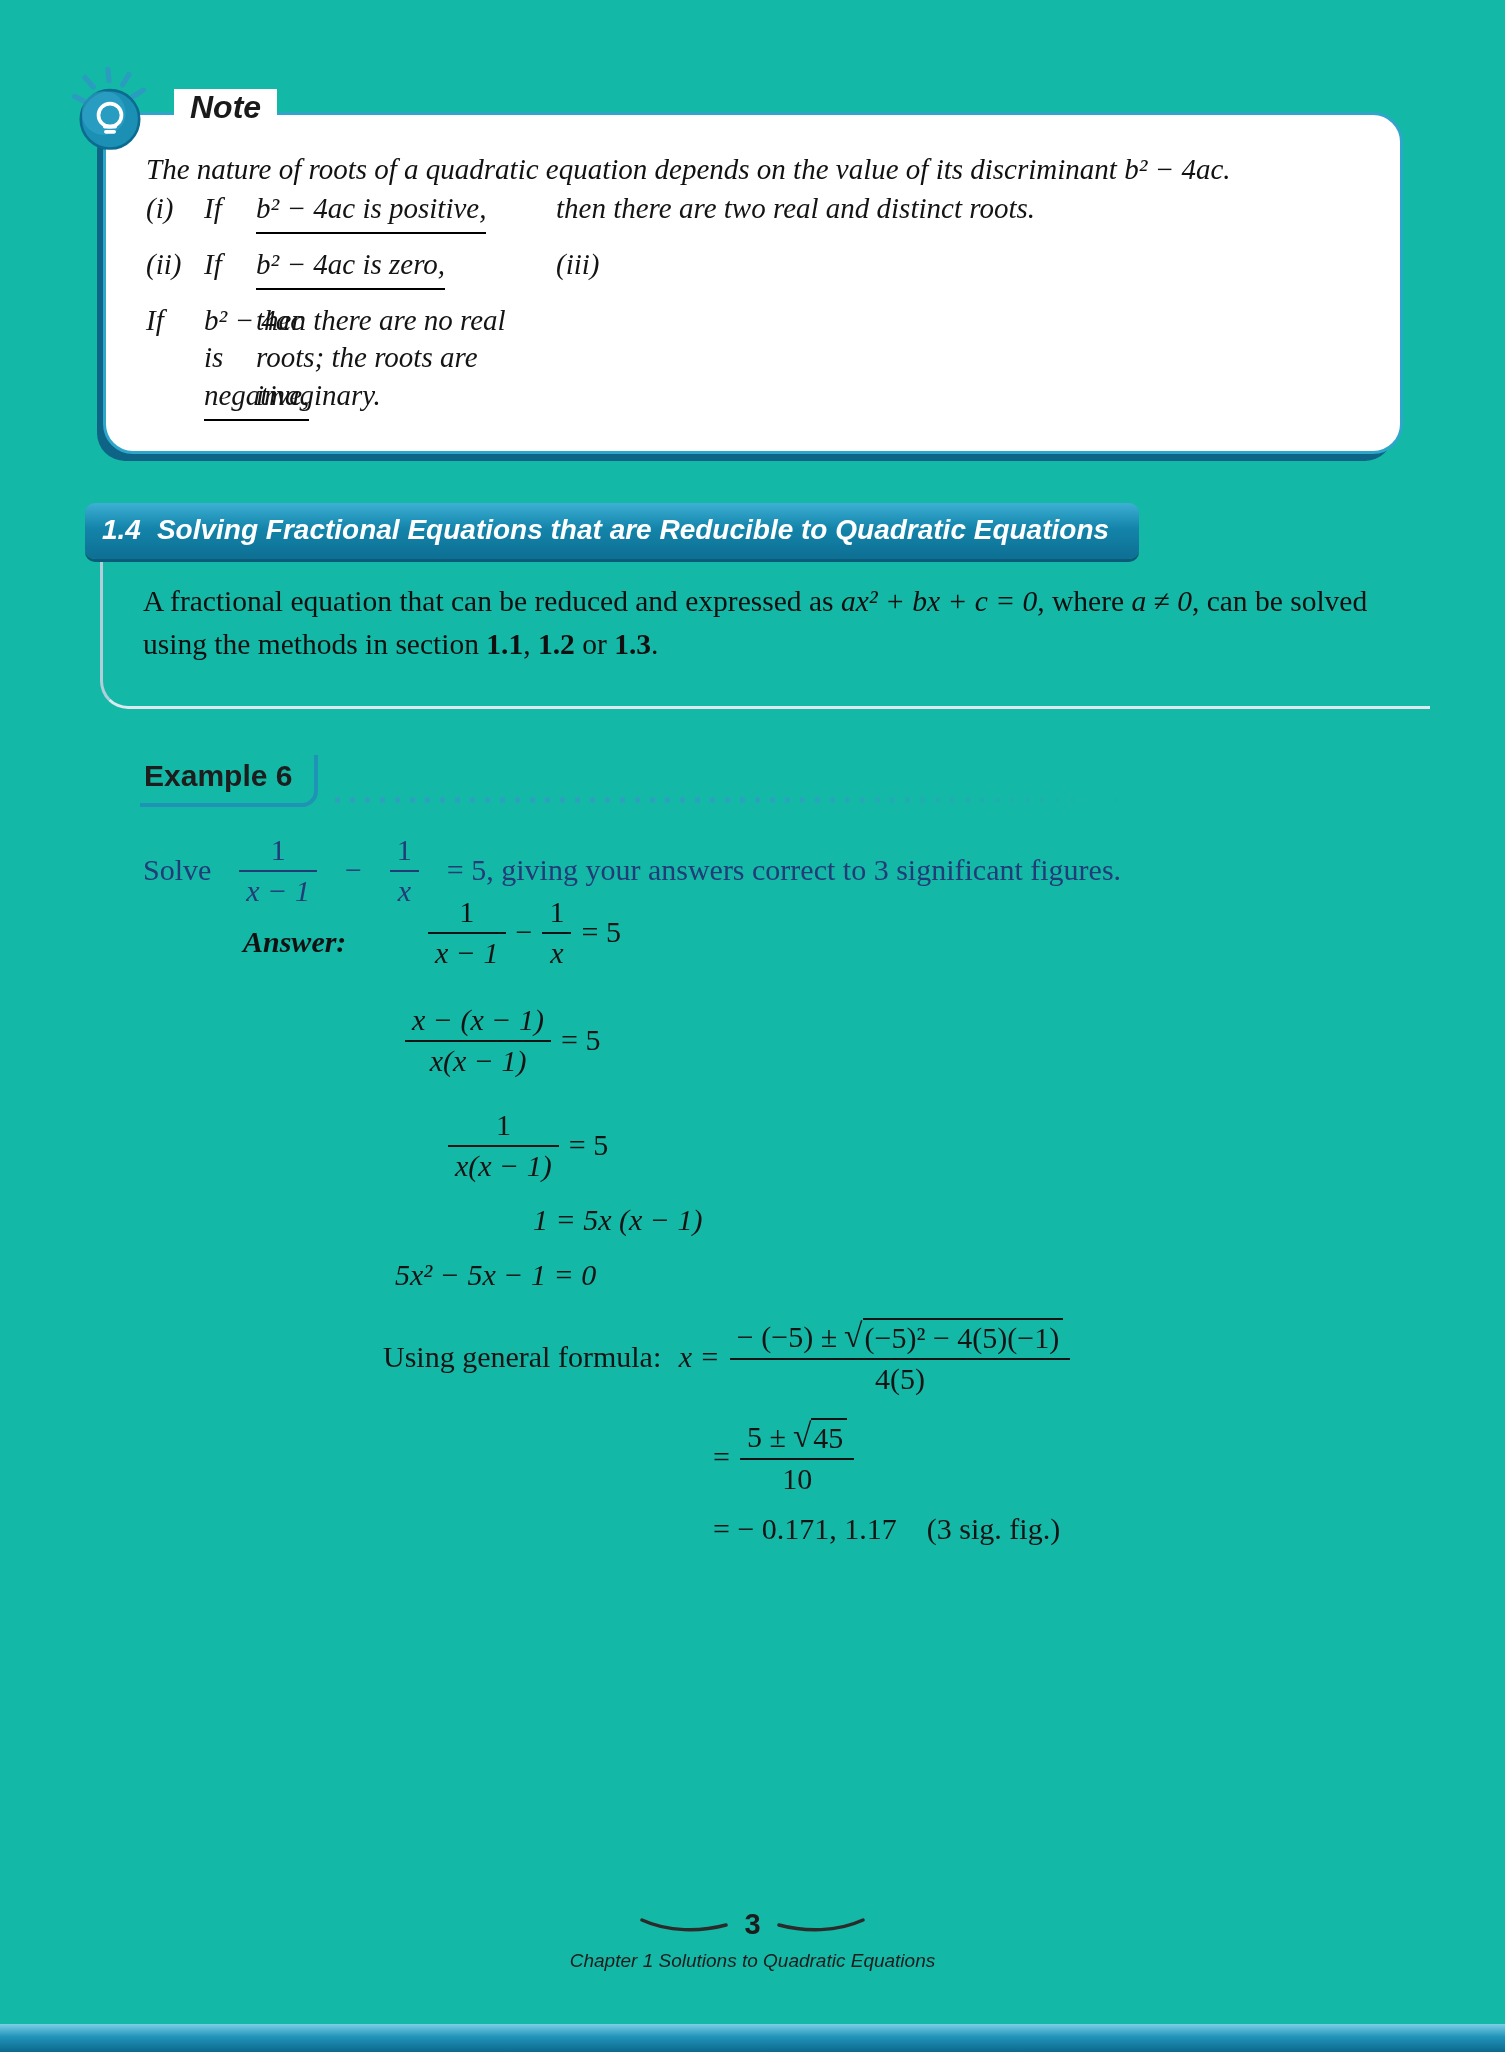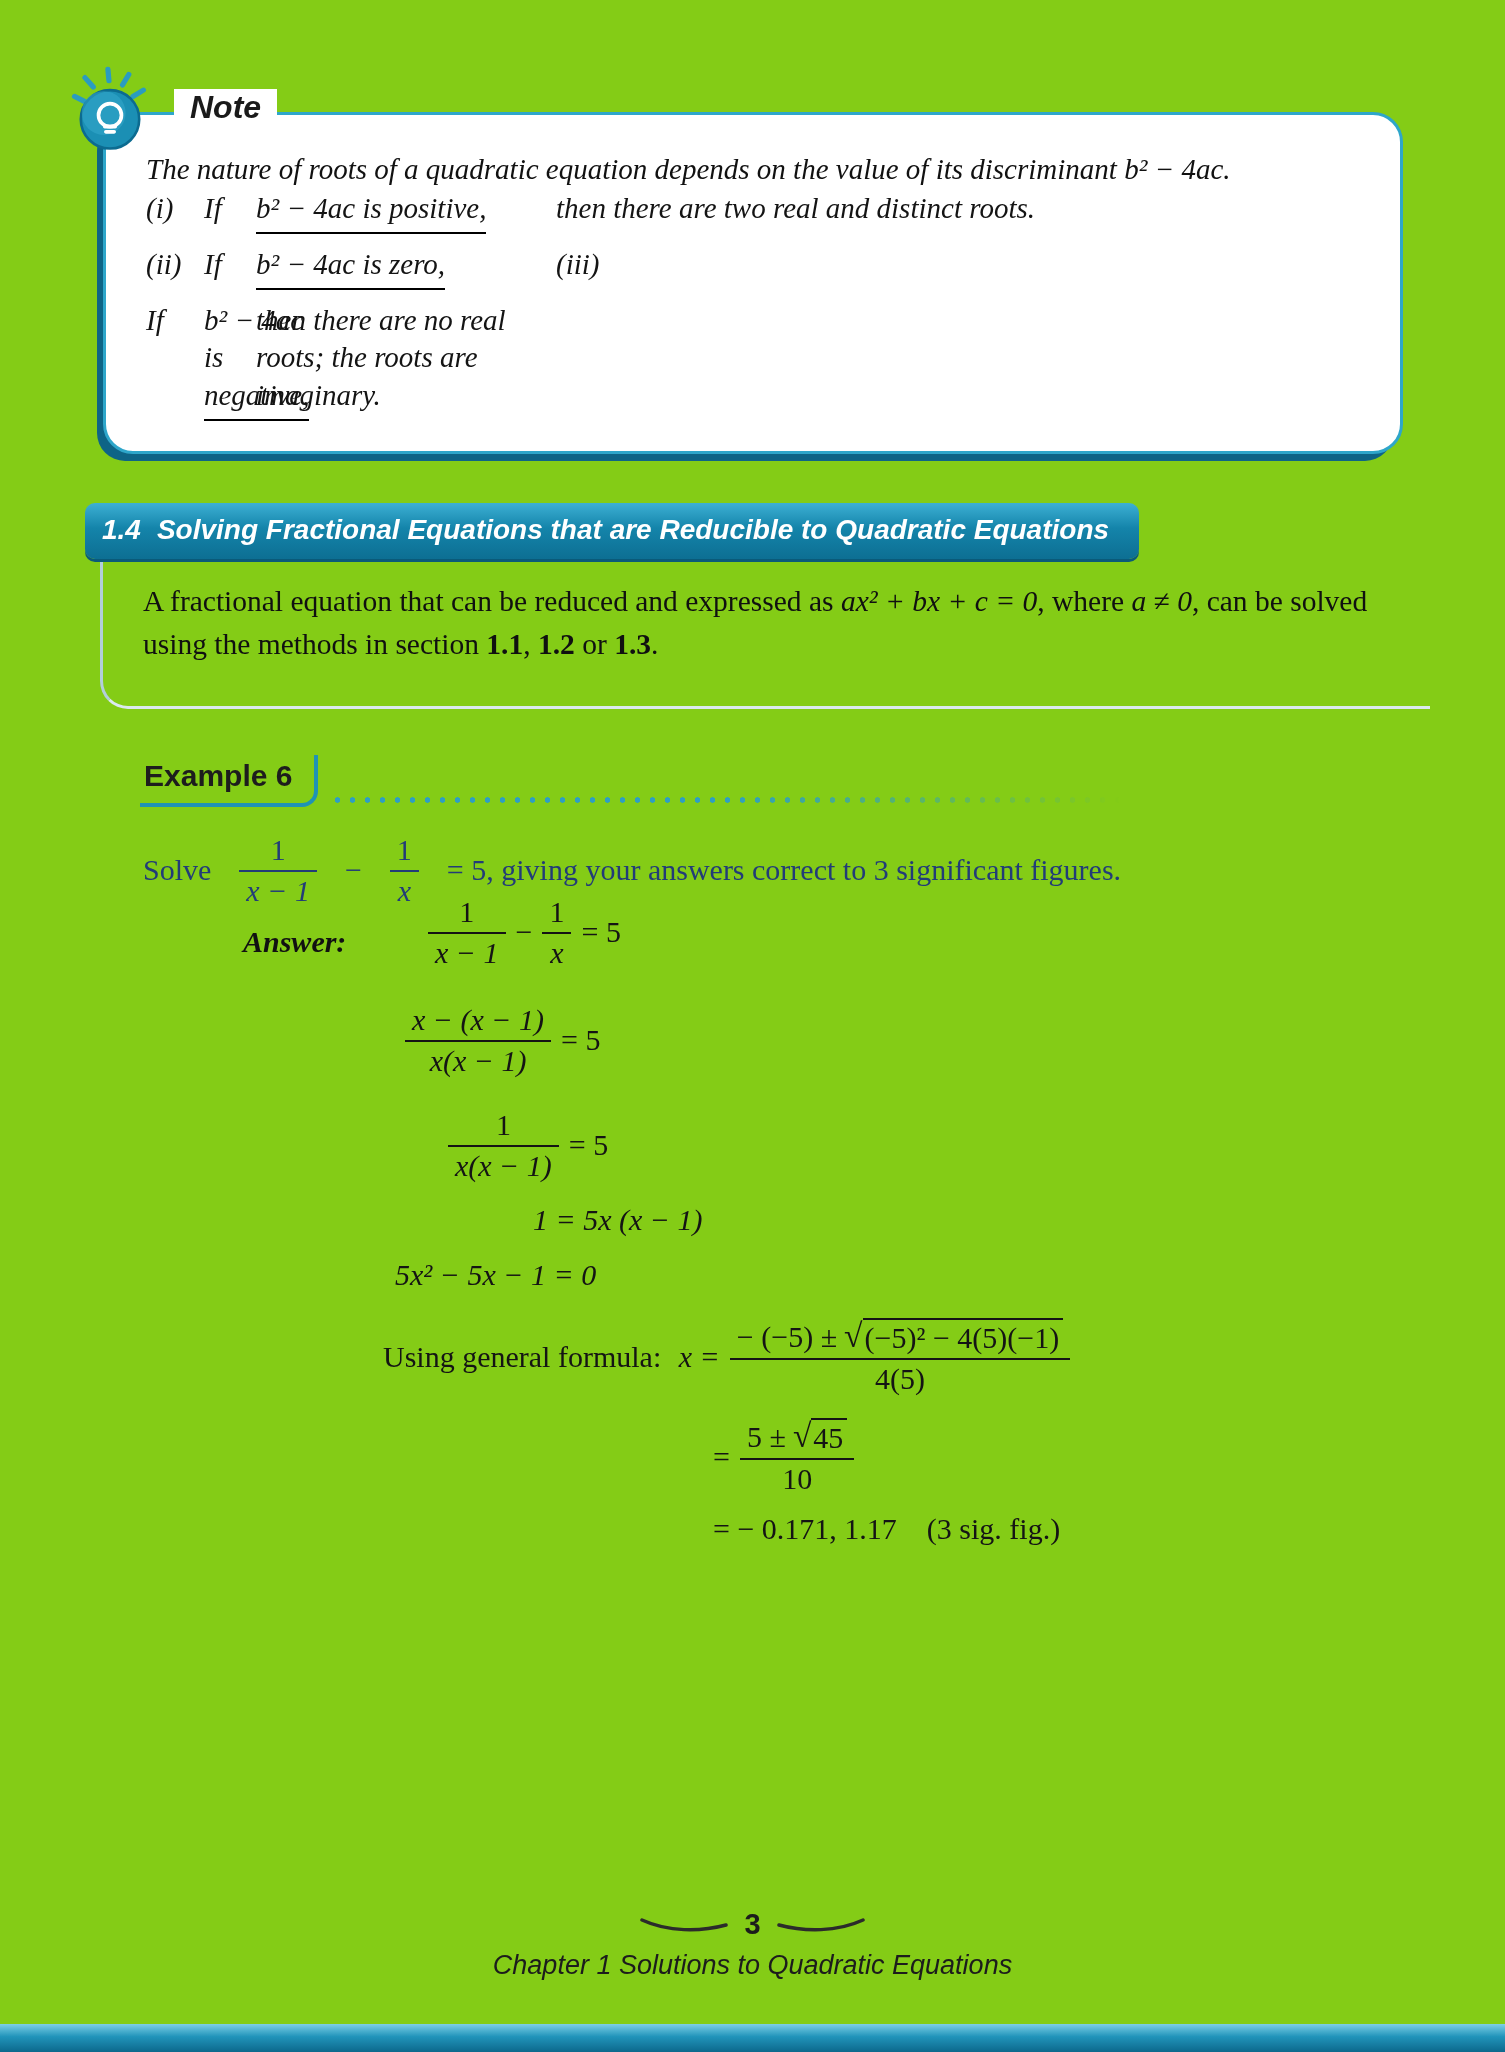--- a/index.html
+++ b/index.html
@@ -1,18 +1,18 @@
 <!DOCTYPE html>
 <html><head>
 <meta charset="utf-8">
 <style>
   * { margin:0; padding:0; box-sizing:border-box; }
   html,body { background:#ffffff; }
   .page {
-    position:relative; width:1505px; height:2052px; background:#84cc16; overflow:hidden;
+    position:relative; width:1505px; height:2052px; background:#14b8a6; overflow:hidden;
     font-family:"Liberation Serif", serif; color:#141414;
   }
 
   
   .note-box {
     position:absolute; left:103px; top:112px; width:1300px;
     border:3.5px solid #2ea6ca; border-radius:30px;
     box-shadow:-8px 9px 0 -2px #0e6486;
     background:#ffffff;
     padding:34px 40px 30px 40px;
@@ -89,21 +89,21 @@
   .step { position:absolute; font-size:30px; color:#141414; }
 
   
   .pagenum-row {
     position:absolute; left:0; top:1908px; width:100%;
     display:flex; justify-content:center; align-items:center; gap:16px;
   }
   .page-number { font-family:"Liberation Sans", sans-serif; font-weight:bold; font-size:29px; color:#1c1c1c; }
   .chapter-line {
     position:absolute; left:0; top:1950px; width:100%; text-align:center;
-    font-family:"Liberation Sans", sans-serif; font-style:italic; font-size:27px; color:#1c1c1c;
+    font-family:"Liberation Sans", sans-serif; font-style:italic; font-size:19px; color:#1c1c1c;
   }
   .bottom-bar {
     position:absolute; left:0; top:2024px; width:1505px; height:28px;
     background:linear-gradient(180deg,#7dcfe6 0%, #2194ba 45%, #0c688c 100%);
   }
   .pre { white-space:pre-wrap; }
 </style>
 </head>
 <body>
 

